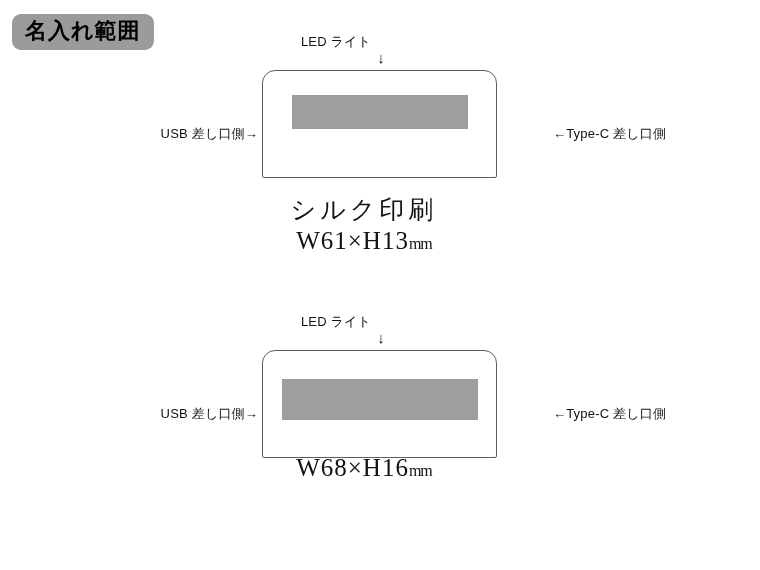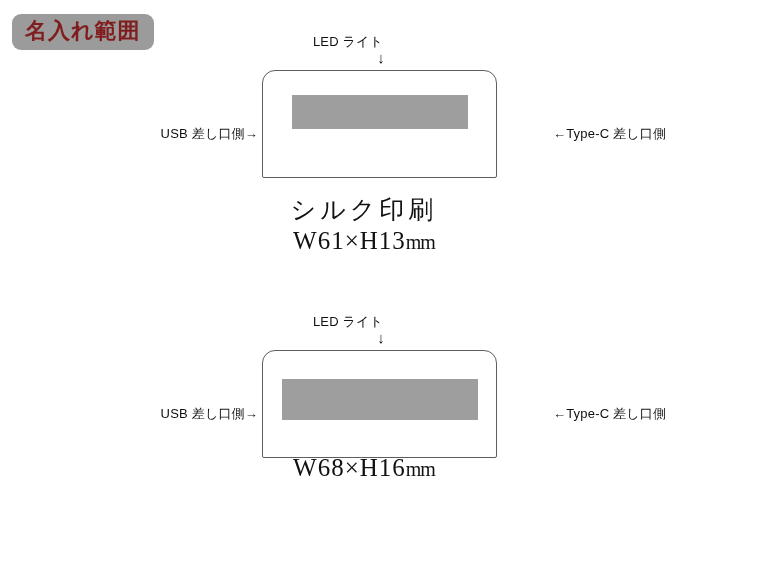--- a/index.html
+++ b/index.html
@@ -15,42 +15,42 @@
     font-family: "Liberation Sans", sans-serif;
     color: #1a1a1a;
   }
 
   
   .badge {
     position: absolute;
     left: 12px;
     top: 14px;
     background: #9b9b9b;
-    color: #7f1d1d;
+    color: #000000;
     border-radius: 9px;
     padding: 5px 13px 7px 13px;
     font-size: 22px;
     font-weight: bold;
     letter-spacing: 1px;
     line-height: 1.1;
     font-family: "DejaVu Sans", "Liberation Sans", sans-serif;
   }
 
   
   .diagram {
     position: absolute;
     left: 0;
     width: 760px;
   }
   .diagram.one { top: 34px; }
   .diagram.two { top: 314px; }
 
   .led-label {
     position: absolute;
-    left: 16px;
+    left: 4px;
     width: 664px;
     top: 0;
     text-align: center;
     font-size: 13px;
     line-height: 1.25;
     letter-spacing: 0.2px;
     color: #111;
   }
   .led-arrow {
     position: absolute;
@@ -117,21 +117,21 @@
     font-size: 25px;
     letter-spacing: 4px;
     line-height: 1.25;
   }
   .caption .size {
     font-size: 25px;
     letter-spacing: 1px;
     line-height: 1.3;
   }
   .caption .size .mm {
-    font-size: 20px;
+    font-size: 16px;
     letter-spacing: -1px;
   }
   .diagram.one .caption { top: 160px; }
   .diagram.two .caption { top: 138px; }
 </style>
 </head>
 <body>
 
 <div class="badge">名入れ範囲</div>
 

